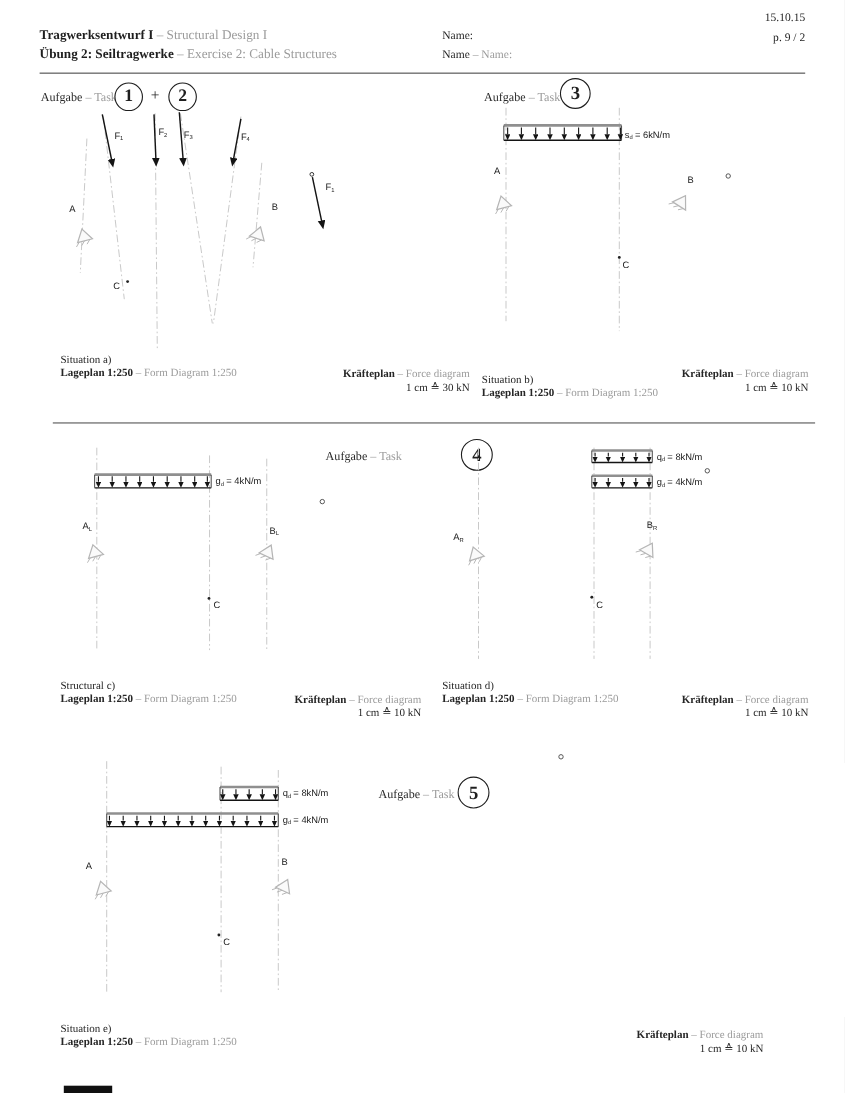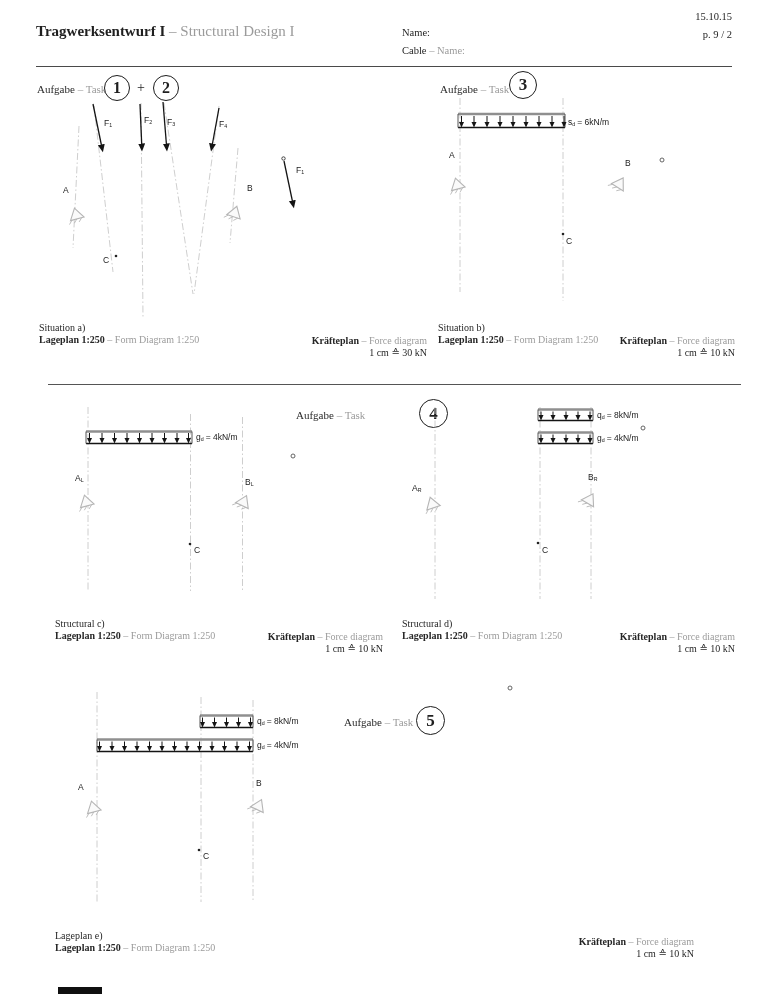--- a/index.html
+++ b/index.html
@@ -1,45 +1,46 @@
 <!DOCTYPE html>
 <html><head>
 <meta charset="utf-8">
 <style>
   html,body{margin:0;padding:0;background:#e8e8e8;}
   .page{position:relative;width:768px;height:994px;background:#ffffff;overflow:hidden;
         font-family:"Liberation Serif","DejaVu Serif","DejaVu Sans",serif;color:#1f1f1f;}
   .abs{position:absolute;}
   .b{font-weight:bold;}
   .gray{color:#9b9b9b;}
-  .hd1{font-size:15px;line-height:18px;white-space:nowrap;}
+  .hd1{font-size:12px;line-height:18px;white-space:nowrap;}
   .hd2{font-size:10.5px;line-height:18px;white-space:nowrap;}
   .task-head{font-size:11px;white-space:nowrap;color:#2a2a2a;}
   .circle{position:absolute;border:1.6px solid #1d1d1d;border-radius:50%;
           display:flex;align-items:center;justify-content:center;
           font-weight:bold;background:#fff;}
   .cap{font-size:10px;line-height:12.4px;white-space:nowrap;color:#262626;}
   .capr{text-align:right;}
   .lbl{font-family:"Liberation Sans","DejaVu Sans",sans-serif;font-size:8.5px;color:#1a1a1a;white-space:nowrap;}
   .sub{font-size:0.62em;vertical-align:-0.28em;}
   .loadlbl .val{margin-left:2px;text-align:right;}
   .rule{position:absolute;height:1px;background:#4a4a4a;}
   svg{position:absolute;left:0;top:0;}
 </style>
 </head>
 <body>
 
 <div class="page">
 
   <div class="abs hd1" style="left:36px;top:22px">
     <div><span class="b">Tragwerksentwurf I</span> <span class="gray">– Structural Design I</span></div>
+    <div><span class="b">Übung 2: Seiltragwerke</span> <span class="gray">– Exercise 2: Cable Structures</span></div>
   </div>
   <div class="abs hd2" style="left:402px;top:24px">
     <div>Name:</div>
-    <div><span>Cable</span> <span class="gray">– Name:</span></div>
+    <div><span>Name</span> <span class="gray">– Name:</span></div>
   </div>
   <div class="abs hd2" style="left:640px;top:8px;width:92px;text-align:right">
     <div>15.10.15</div>
     <div>p. 9 / 2</div>
   </div>
   <div class="rule" style="left:36px;top:66px;width:696px"></div>
 
   <div class="abs task-head" style="left:37px;top:83px"><span>Aufgabe</span> <span class="gray">– Task</span></div>
   <div class="circle" style="left:104px;top:75px;width:24px;height:24px;font-size:16px">1</div>
   <div class="abs" style="left:137px;top:80px;font-size:14px">+</div>
@@ -248,58 +249,58 @@
   <span class="abs lbl" style="left:412px;top:483px"><span>A</span><span class="sub">R</span></span>
   <span class="abs lbl" style="left:588px;top:472px"><span>B</span><span class="sub">R</span></span>
   <span class="abs lbl" style="left:542px;top:545px">C</span>
 
   <span class="abs lbl loadlbl" style="left:257px;top:716px"><span>q</span><span class="sub">d</span><span class="val">= 8kN/m</span></span>
   <span class="abs lbl loadlbl" style="left:257px;top:740px"><span>g</span><span class="sub">d</span><span class="val">= 4kN/m</span></span>
   <span class="abs lbl" style="left:78px;top:782px">A</span>
   <span class="abs lbl" style="left:256px;top:778px">B</span>
   <span class="abs lbl" style="left:203px;top:851px">C</span>
 
-  <div class="abs cap" style="left:39px;top:322px">
+  <div class="abs cap" style="left:55px;top:322px">
     <div>Situation a)</div>
     <div><span class="b">Lageplan 1:250</span> <span class="gray">– Form Diagram 1:250</span></div>
   </div>
   <div class="abs cap capr" style="left:267px;top:335px;width:160px">
     <div><span class="b">Kräfteplan</span> <span class="gray">– Force diagram</span></div>
     <div>1 cm ≙ 30 kN</div>
   </div>
 
-  <div class="abs cap" style="left:438px;top:322px">
+  <div class="abs cap" style="left:438px;top:340px">
     <div>Situation b)</div>
     <div><span class="b">Lageplan 1:250</span> <span class="gray">– Form Diagram 1:250</span></div>
   </div>
   <div class="abs cap capr" style="left:575px;top:335px;width:160px">
     <div><span class="b">Kräfteplan</span> <span class="gray">– Force diagram</span></div>
     <div>1 cm ≙ 10 kN</div>
   </div>
 
   <div class="abs cap" style="left:55px;top:618px">
     <div>Structural c)</div>
     <div><span class="b">Lageplan 1:250</span> <span class="gray">– Form Diagram 1:250</span></div>
   </div>
   <div class="abs cap capr" style="left:223px;top:631px;width:160px">
     <div><span class="b">Kräfteplan</span> <span class="gray">– Force diagram</span></div>
     <div>1 cm ≙ 10 kN</div>
   </div>
 
   <div class="abs cap" style="left:402px;top:618px">
-    <div>Structural d)</div>
+    <div>Situation d)</div>
     <div><span class="b">Lageplan 1:250</span> <span class="gray">– Form Diagram 1:250</span></div>
   </div>
   <div class="abs cap capr" style="left:575px;top:631px;width:160px">
     <div><span class="b">Kräfteplan</span> <span class="gray">– Force diagram</span></div>
     <div>1 cm ≙ 10 kN</div>
   </div>
 
   <div class="abs cap" style="left:55px;top:930px">
-    <div>Lageplan e)</div>
+    <div>Situation e)</div>
     <div><span class="b">Lageplan 1:250</span> <span class="gray">– Form Diagram 1:250</span></div>
   </div>
   <div class="abs cap capr" style="left:534px;top:936px;width:160px">
     <div><span class="b">Kräfteplan</span> <span class="gray">– Force diagram</span></div>
     <div>1 cm ≙ 10 kN</div>
   </div>
 
   <div class="abs" style="left:58px;top:987px;width:44px;height:7px;background:#101010"></div>
 </div>
 

